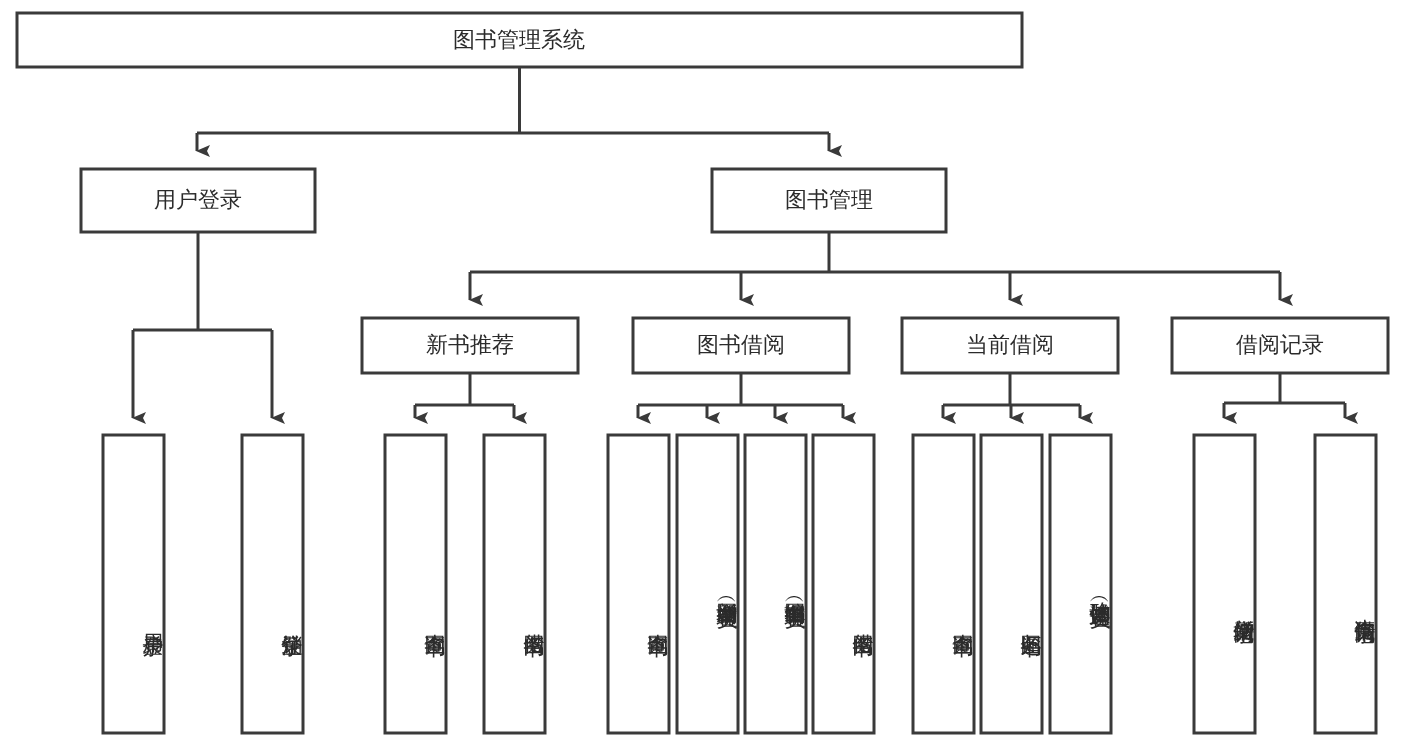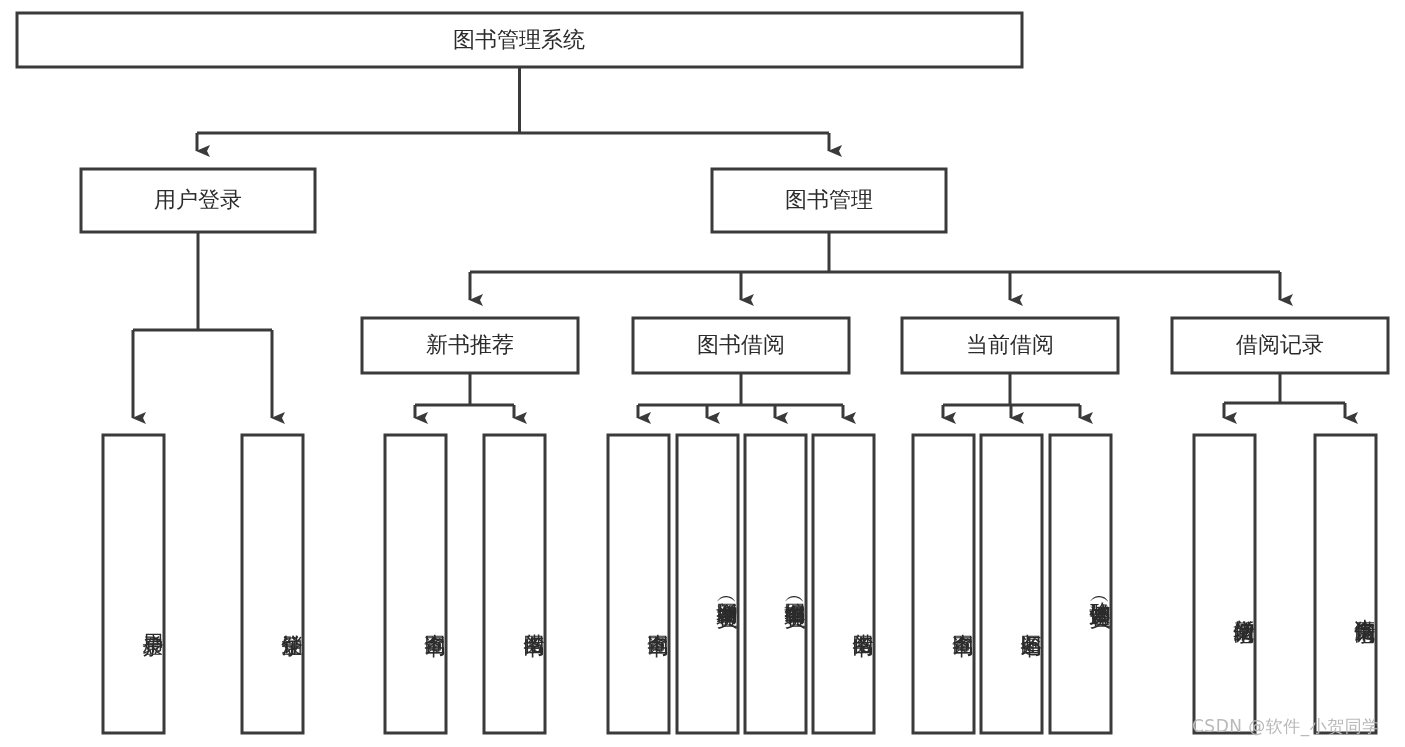--- a/index.html
+++ b/index.html
@@ -212,15 +212,14 @@
   <div class="node-label-v" style="left:913px; top:505px; width:61px; height:228px;">查询图书</div>
 
   <div class="node-label-v" style="left:981px; top:505px; width:61px; height:228px;">归还图书</div>
 
   <div class="node-label-v" style="left:1050px; top:445px; width:61px; height:288px;">确认归还（管理员）</div>
 
   <div class="node-label-v" style="left:1194px; top:477px; width:61px; height:256px;">新增借阅记录</div>
 
   <div class="node-label-v" style="left:1315px; top:477px; width:61px; height:256px;">查询借阅记录</div>
 
-  <div class="watermark" style="left:1192px; top:715px;">CSDN @软件_小贺同学</div>
 
 </div>
 
 </body></html>

